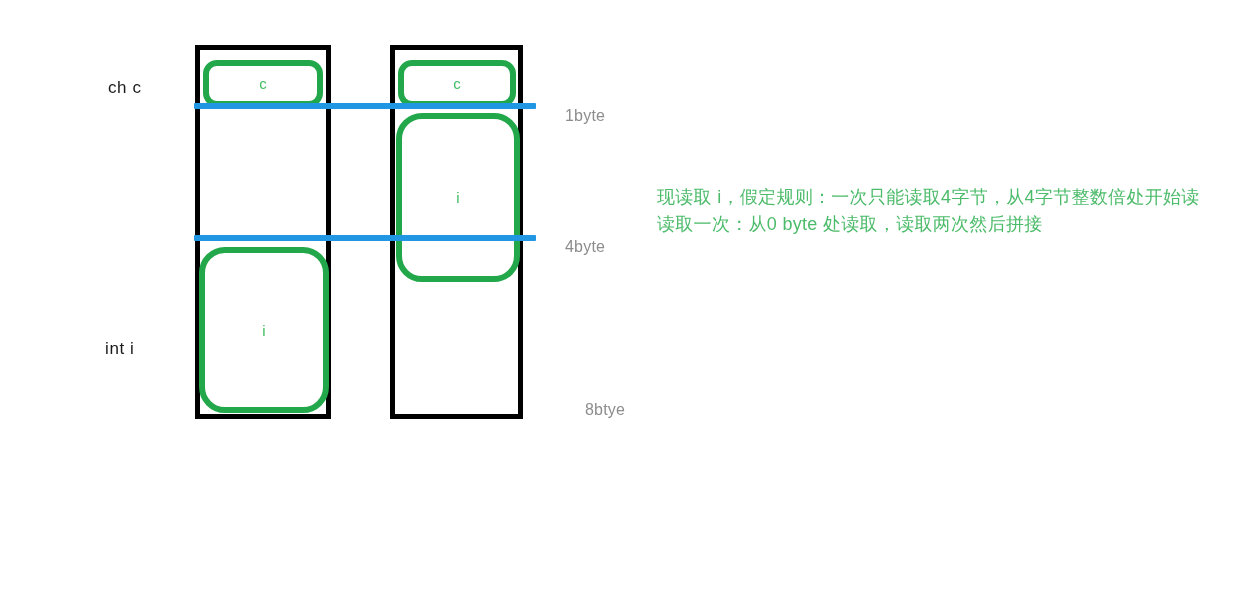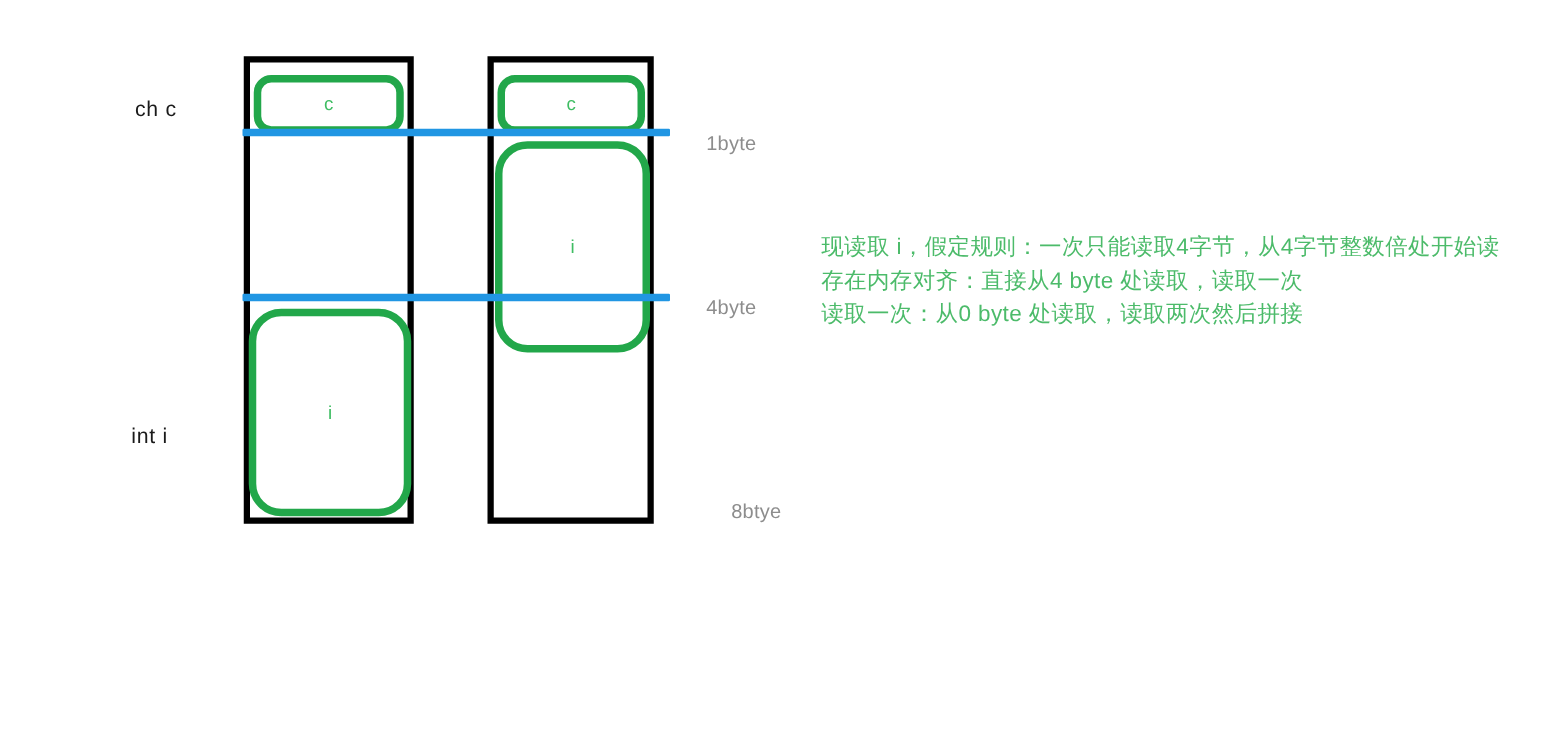--- a/index.html
+++ b/index.html
@@ -143,17 +143,16 @@
   <div class="boundary-line" id="boundary-4byte"></div>
 
   <div class="byte-label" id="byte-label-1">1byte</div>
 
   <div class="byte-label" id="byte-label-4">4byte</div>
 
   <div class="byte-label" id="byte-label-8">8btye</div>
 
   <div id="annotation">
     <div class="annotation-line">现读取 i，假定规则：一次只能读取4字节，从4字节整数倍处开始读</div>
-    <div class="annotation-line">存在内存对齐：直接从4 byte 处读取，读取一次</div>
     <div class="annotation-line">读取一次：从0 byte 处读取，读取两次然后拼接</div>
   </div>
 
 </div>
 
 </body></html>

